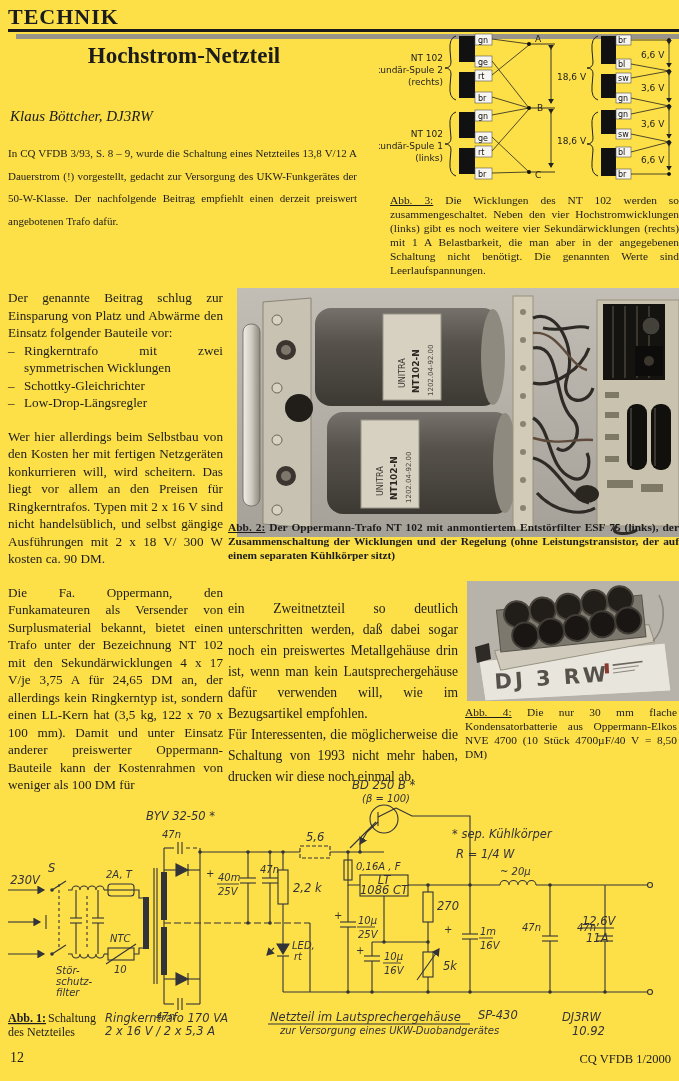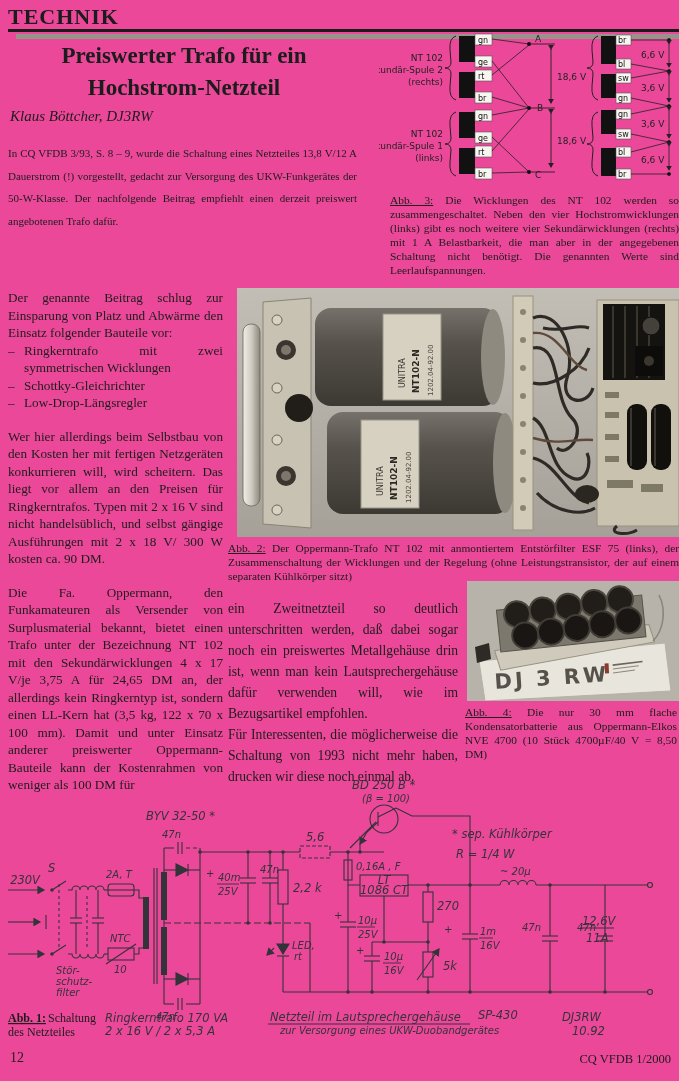--- a/index.html
+++ b/index.html
@@ -1,36 +1,36 @@
 <!DOCTYPE html>
 <html><head>
 <meta charset="utf-8">
 <style>
   html,body{margin:0;padding:0;background:#888;}
-  #page{position:relative;width:679px;height:1081px;background:#ec4899;overflow:hidden;
+  #page{position:relative;width:679px;height:1081px;background:#fde047;overflow:hidden;
         font-family:"Liberation Serif",serif;color:#1c1c1c;}
   .abs{position:absolute;}
   .just{text-align:justify;}
   .u{text-decoration:underline;}
   #technik{left:8px;top:4px;font-size:22px;font-weight:bold;letter-spacing:1px;}
   #rule-black{left:8px;top:29px;width:671px;height:3px;background:#1a1a1a;}
   #rule-gray{left:16px;top:34px;width:663px;height:5px;background:#98948c;}
   #title{left:10px;top:40px;width:348px;text-align:center;font-size:23px;font-weight:bold;line-height:32px;}
   #author{left:10px;top:108px;width:348px;text-align:left;font-size:15px;font-style:italic;}
   #intro{left:8px;top:142px;width:349px;font-size:11px;line-height:22.6px;}
   .bodytxt{font-size:13.2px;line-height:17.5px;}
   #col1{left:8px;top:289px;width:215px;}
   #col1 .gap{height:16px;}
   .li{display:flex;}
   .li .dash{width:16px;flex:none;}
   .li .txt{flex:1;}
   #col2{left:228px;top:598px;width:230px;font-size:13.6px;line-height:21px;}
   .caption{font-size:11.4px;line-height:14px;}
   #fig3-cap{left:390px;top:193px;width:289px;}
-  #fig2-cap{left:228px;top:541px;width:451px;}
+  #fig2-cap{left:228px;top:520px;width:451px;font-weight:bold;}
   #fig4-cap{left:465px;top:705px;width:212px;}
   #fig3-svg{left:379px;top:30px;}
   #fig2-photo{left:237px;top:288px;}
   #fig4-photo{left:467px;top:581px;}
   #fig1-svg{left:0px;top:772px;}
   #footer-left{left:10px;top:1050px;font-size:14px;}
   #footer-right{right:8px;top:1052px;font-size:12.5px;text-align:left;}
   svg text{font-family:"DejaVu Sans",sans-serif;}
   .dg{font-size:9px;fill:#222;}
   .dg8{font-size:8px;fill:#111;}
@@ -41,21 +41,20 @@
 </head>
 <body>
 
 <div id="page">
 
   <div id="technik" class="abs">TECHNIK</div>
   <div id="rule-black" class="abs"></div>
   <div id="rule-gray" class="abs"></div>
 
   <div id="title" class="abs">
-    <div>Preiswerter Trafo für ein</div>
     <div>Hochstrom-Netzteil</div>
   </div>
   <div id="author" class="abs">Klaus Böttcher, DJ3RW</div>
   <div id="intro" class="abs just">In CQ VFDB 3/93, S. 8 – 9, wurde die Schaltung eines Netzteiles 13,8 V/12 A Dauerstrom (!) vorgestellt, gedacht zur Versorgung des UKW-Funkgerätes der 50-W-Klasse. Der nachfolgende Beitrag empfiehlt einen derzeit preiswert angebotenen Trafo dafür.</div>
 
   <div id="col1" class="abs bodytxt">
     <div class="just">Der genannte Beitrag schlug zur Einsparung von Platz und Abwärme den Einsatz folgender Bauteile vor:</div>
     <div class="li">
       <span class="dash">–</span>
       <span class="txt just">Ringkerntrafo mit zwei symmetrischen Wicklungen</span>

